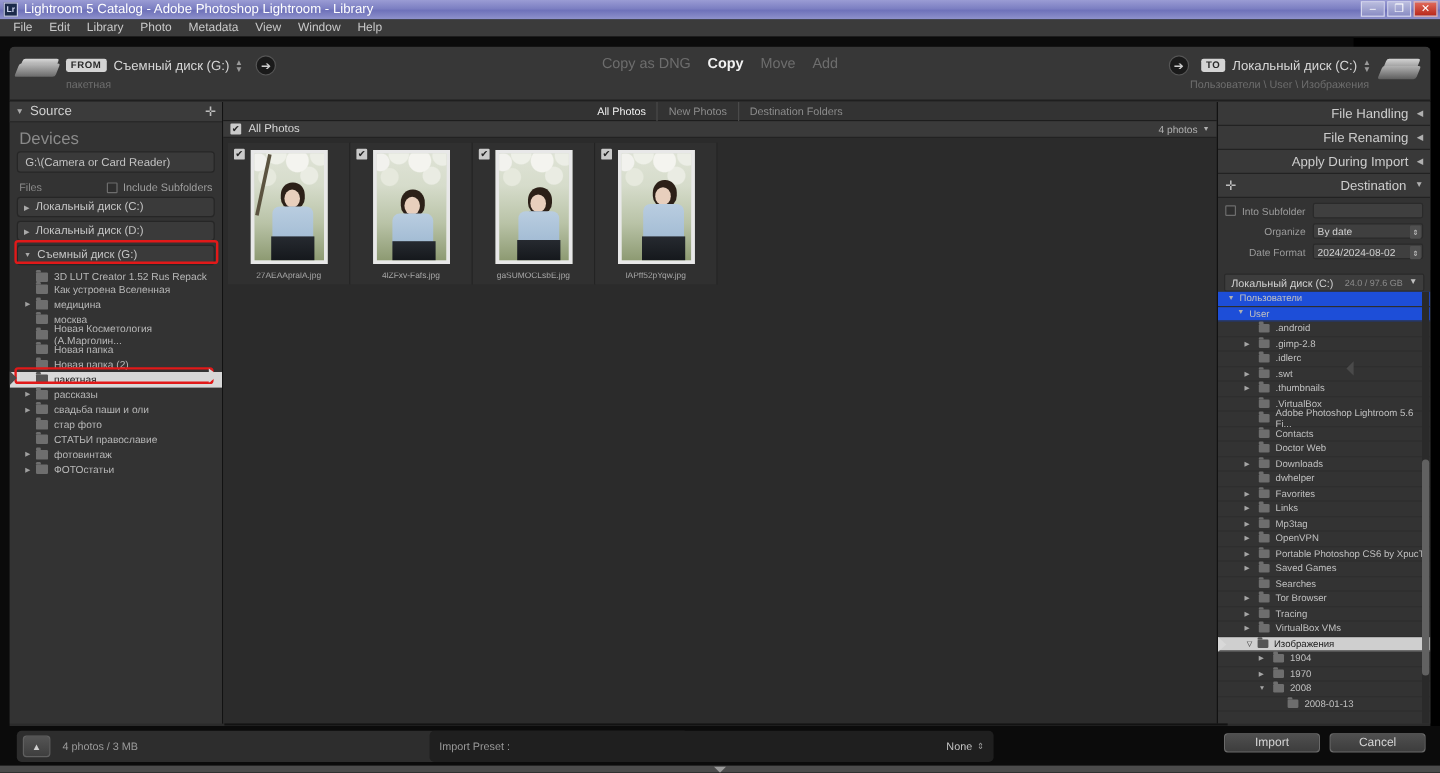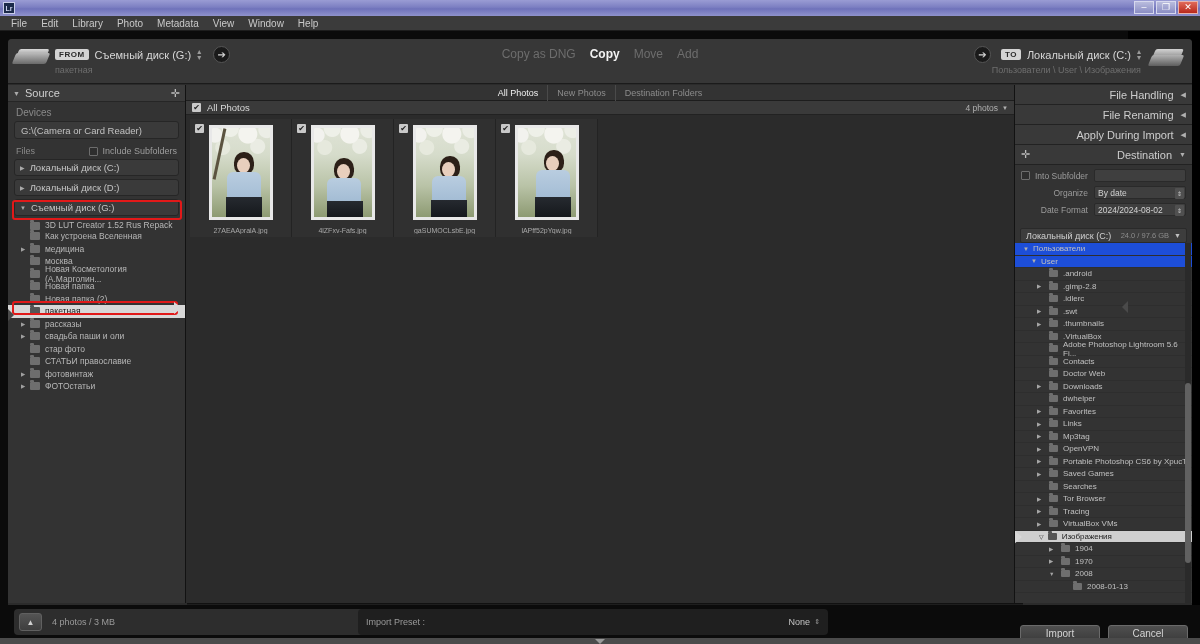--- a/index.html
+++ b/index.html
@@ -150,21 +150,21 @@
   }
   .panel-head {
     height: 17px; background: #3b3b3b;
     display: flex; align-items: center;
     padding: 0 5px; border-bottom: 1px solid #262626;
   }
   .tri { font-size: 7px; color: #aaa; margin-right: 5px; }
   .panel-title { font-size: 11px; color: #cfcfcf; flex: 1; }
   .plus-icon { font-size: 11px; color: #bdbdbd; }
 
-  .sect-label { font-size: 10px; color: #8a8a8a; padding: 5px 8px 3px 8px; }
+  .sect-label { font-size: 14px; color: #8a8a8a; padding: 5px 8px 3px 8px; }
   .src-pill {
     margin: 0 6px 3px 6px; height: 18px;
     background: #3a3a3a; border: 1px solid #262626; border-radius: 3px;
     display: flex; align-items: center; padding: 0 6px;
     font-size: 9.5px; color: #c2c2c2;
   }
   .files-row {
     display: flex; align-items: center; justify-content: space-between;
     padding: 4px 8px 3px 8px;
   }
@@ -459,21 +459,21 @@
   .preset-lbl { font-size: 9px; color: #9a9a9a; }
   .preset-val { margin-left: auto; display:flex; align-items:center; gap:4px; }
   .preset-val .v { font-size: 9px; color: #c4c4c4; }
   .preset-val .cv { font-size: 7px; color: #9a9a9a; }
   .bb-right { position: absolute; right: 12px; top: 6px; display: flex; gap: 8px; }
   .big-btn {
     width: 80px; height: 16px;
     background: linear-gradient(to bottom,#4f4f4f,#3d3d3d);
     border: 1px solid #6a6a6a; border-radius: 3px;
     display: flex; align-items: center; justify-content: center;
-    font-size: 10px; color: #d5d5d5; margin-top: 14px;
+    font-size: 10px; color: #d5d5d5;
   }
   .taskbar-strip {
     position:absolute; left:0; bottom:0; width:1200px; height:6px; background:#4b4b4b;
   }
   .taskbar-tri {
     position:absolute; left:595px; bottom:0px; width:0;height:0;
     border-left:5px solid transparent; border-right:5px solid transparent;
     border-top:5px solid #9a9a9a;
   }
   .left-edge-arrow {
@@ -485,20 +485,21 @@
     position:absolute; right:0px; top:270px; width:0;height:0;
     border-top:6px solid transparent;border-bottom:6px solid transparent;
     border-right:6px solid #4a4a4a;
   }
 </style>
 </head>
 <body>
 
 <div class="titlebar">
   <div class="tb-logo">Lr</div>
+  <div class="tb-title">Lightroom 5 Catalog - Adobe Photoshop Lightroom - Library</div>
   <div class="tb-btns">
     <div class="tb-btn">–</div>
     <div class="tb-btn">❐</div>
     <div class="tb-btn close">✕</div>
   </div>
 </div>
 
 <div class="menubar">
   <div class="menu-item">File</div>
   <div class="menu-item">Edit</div>

